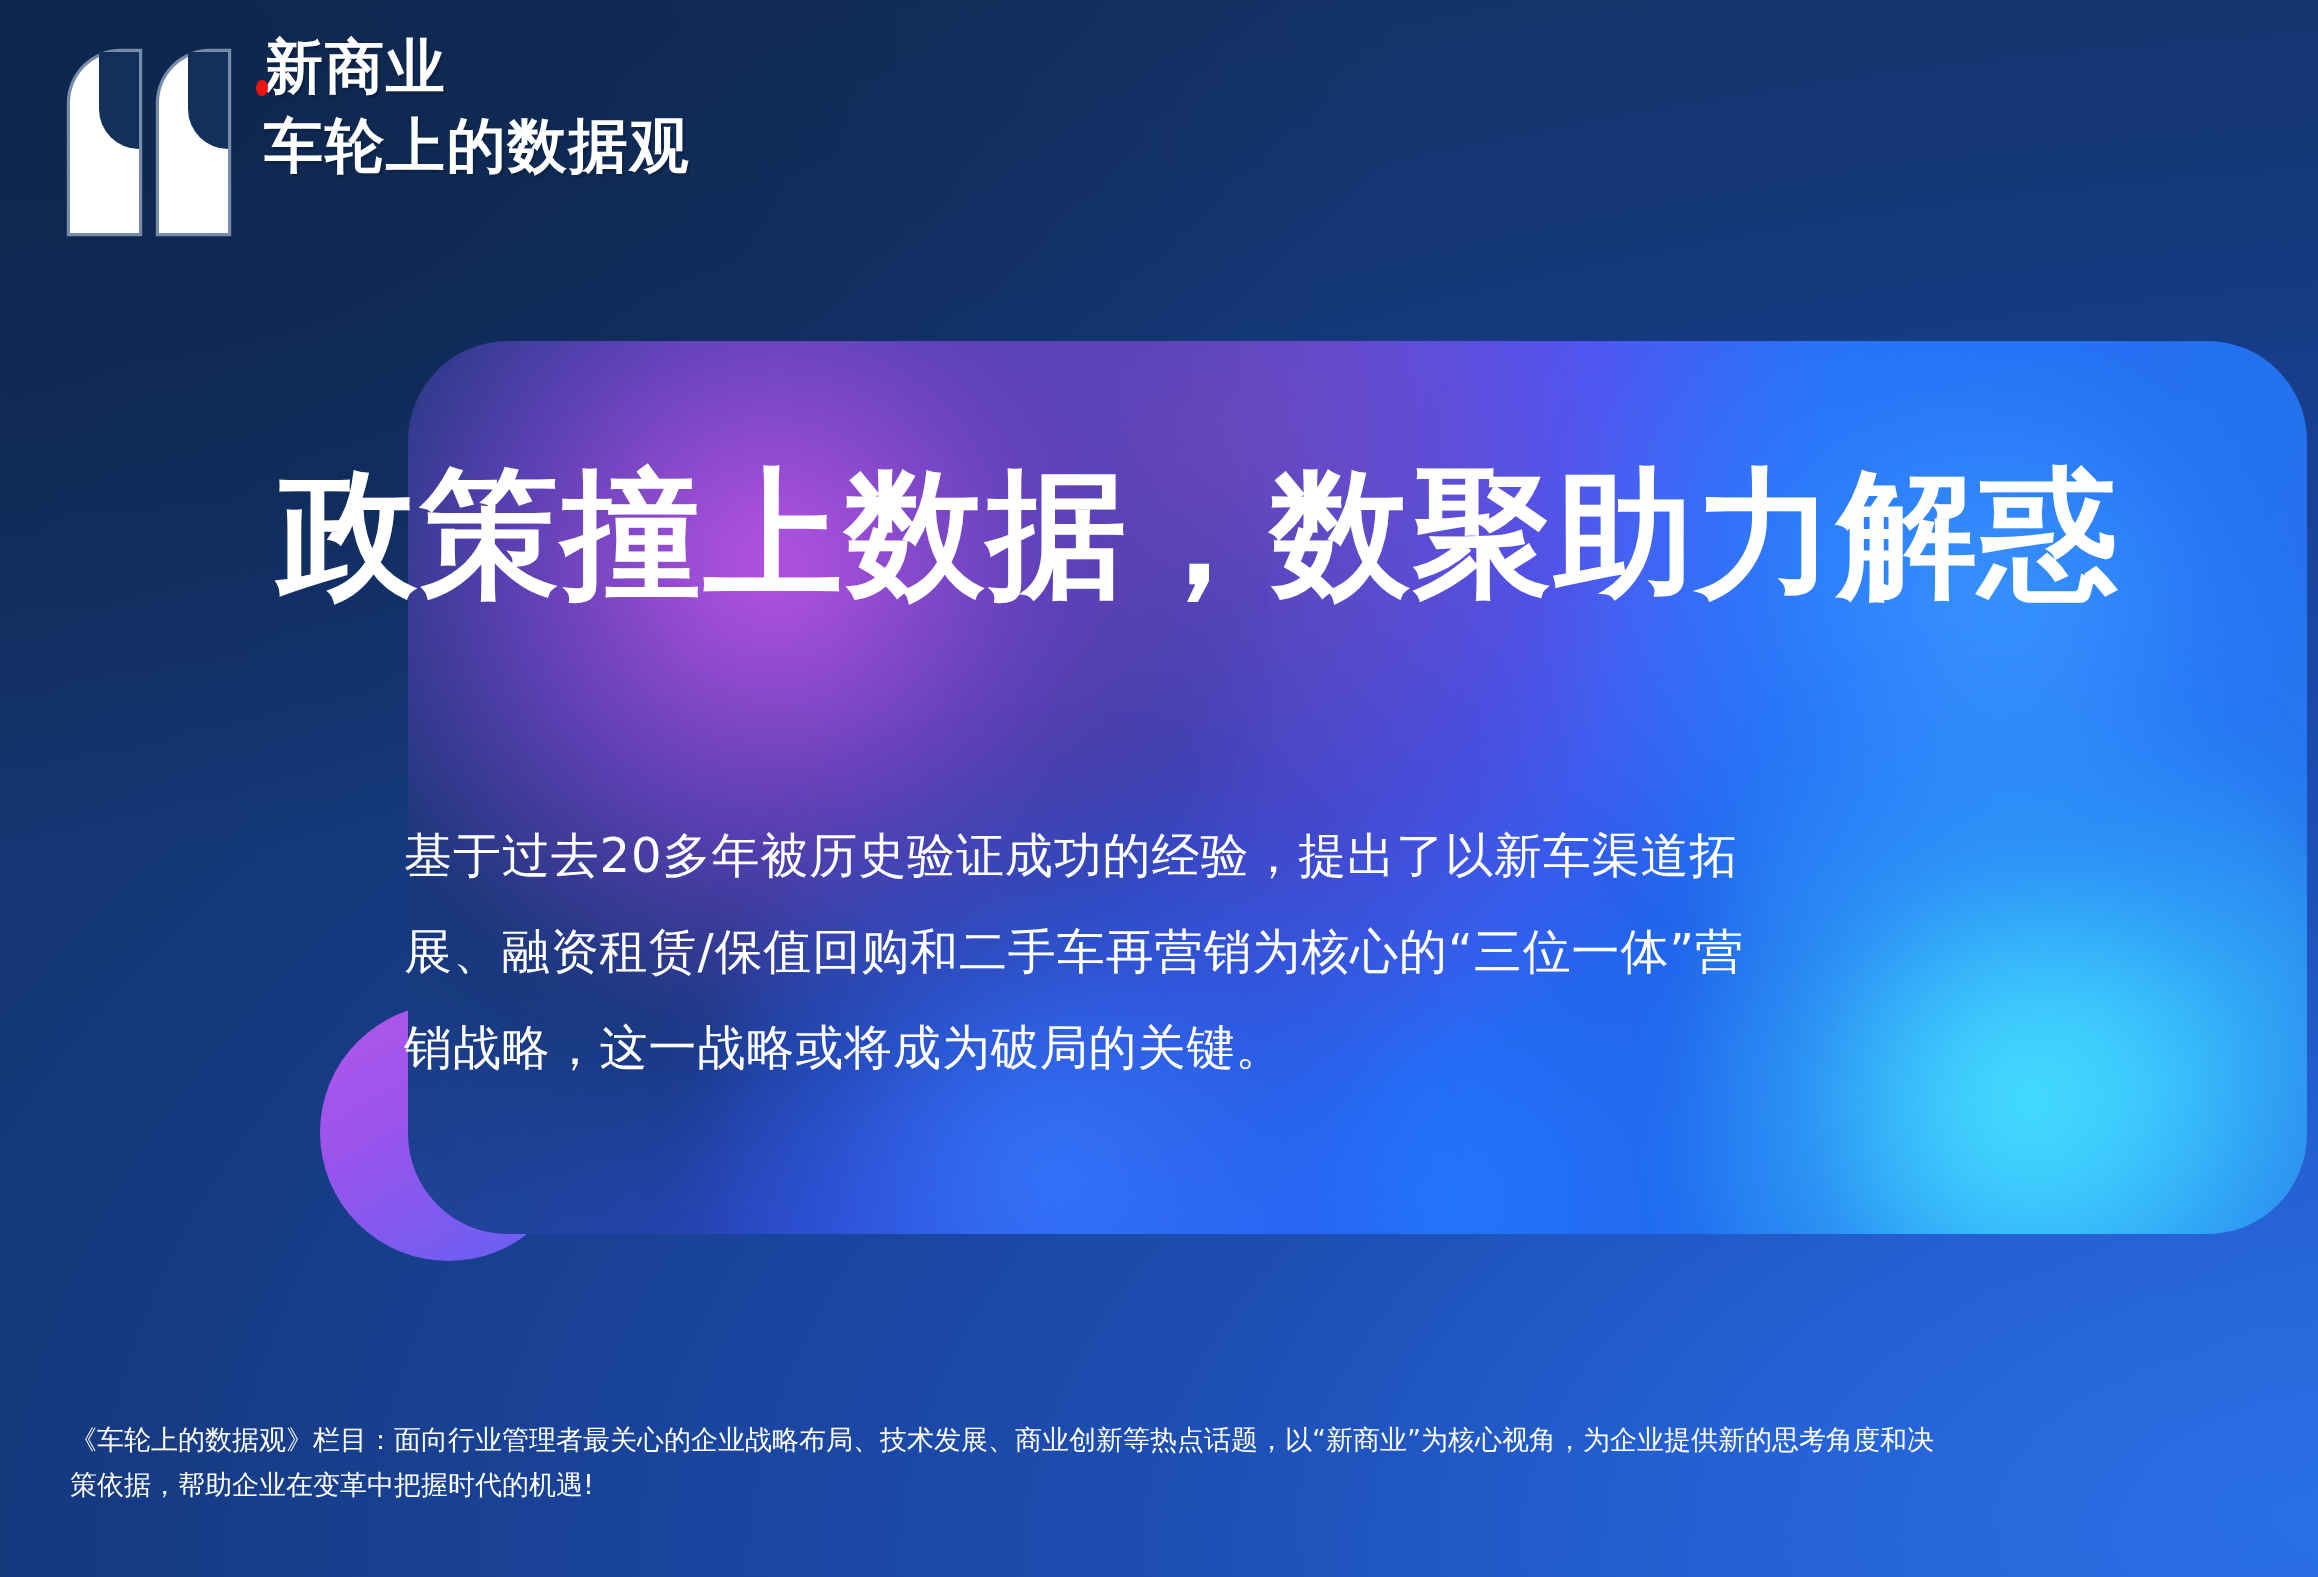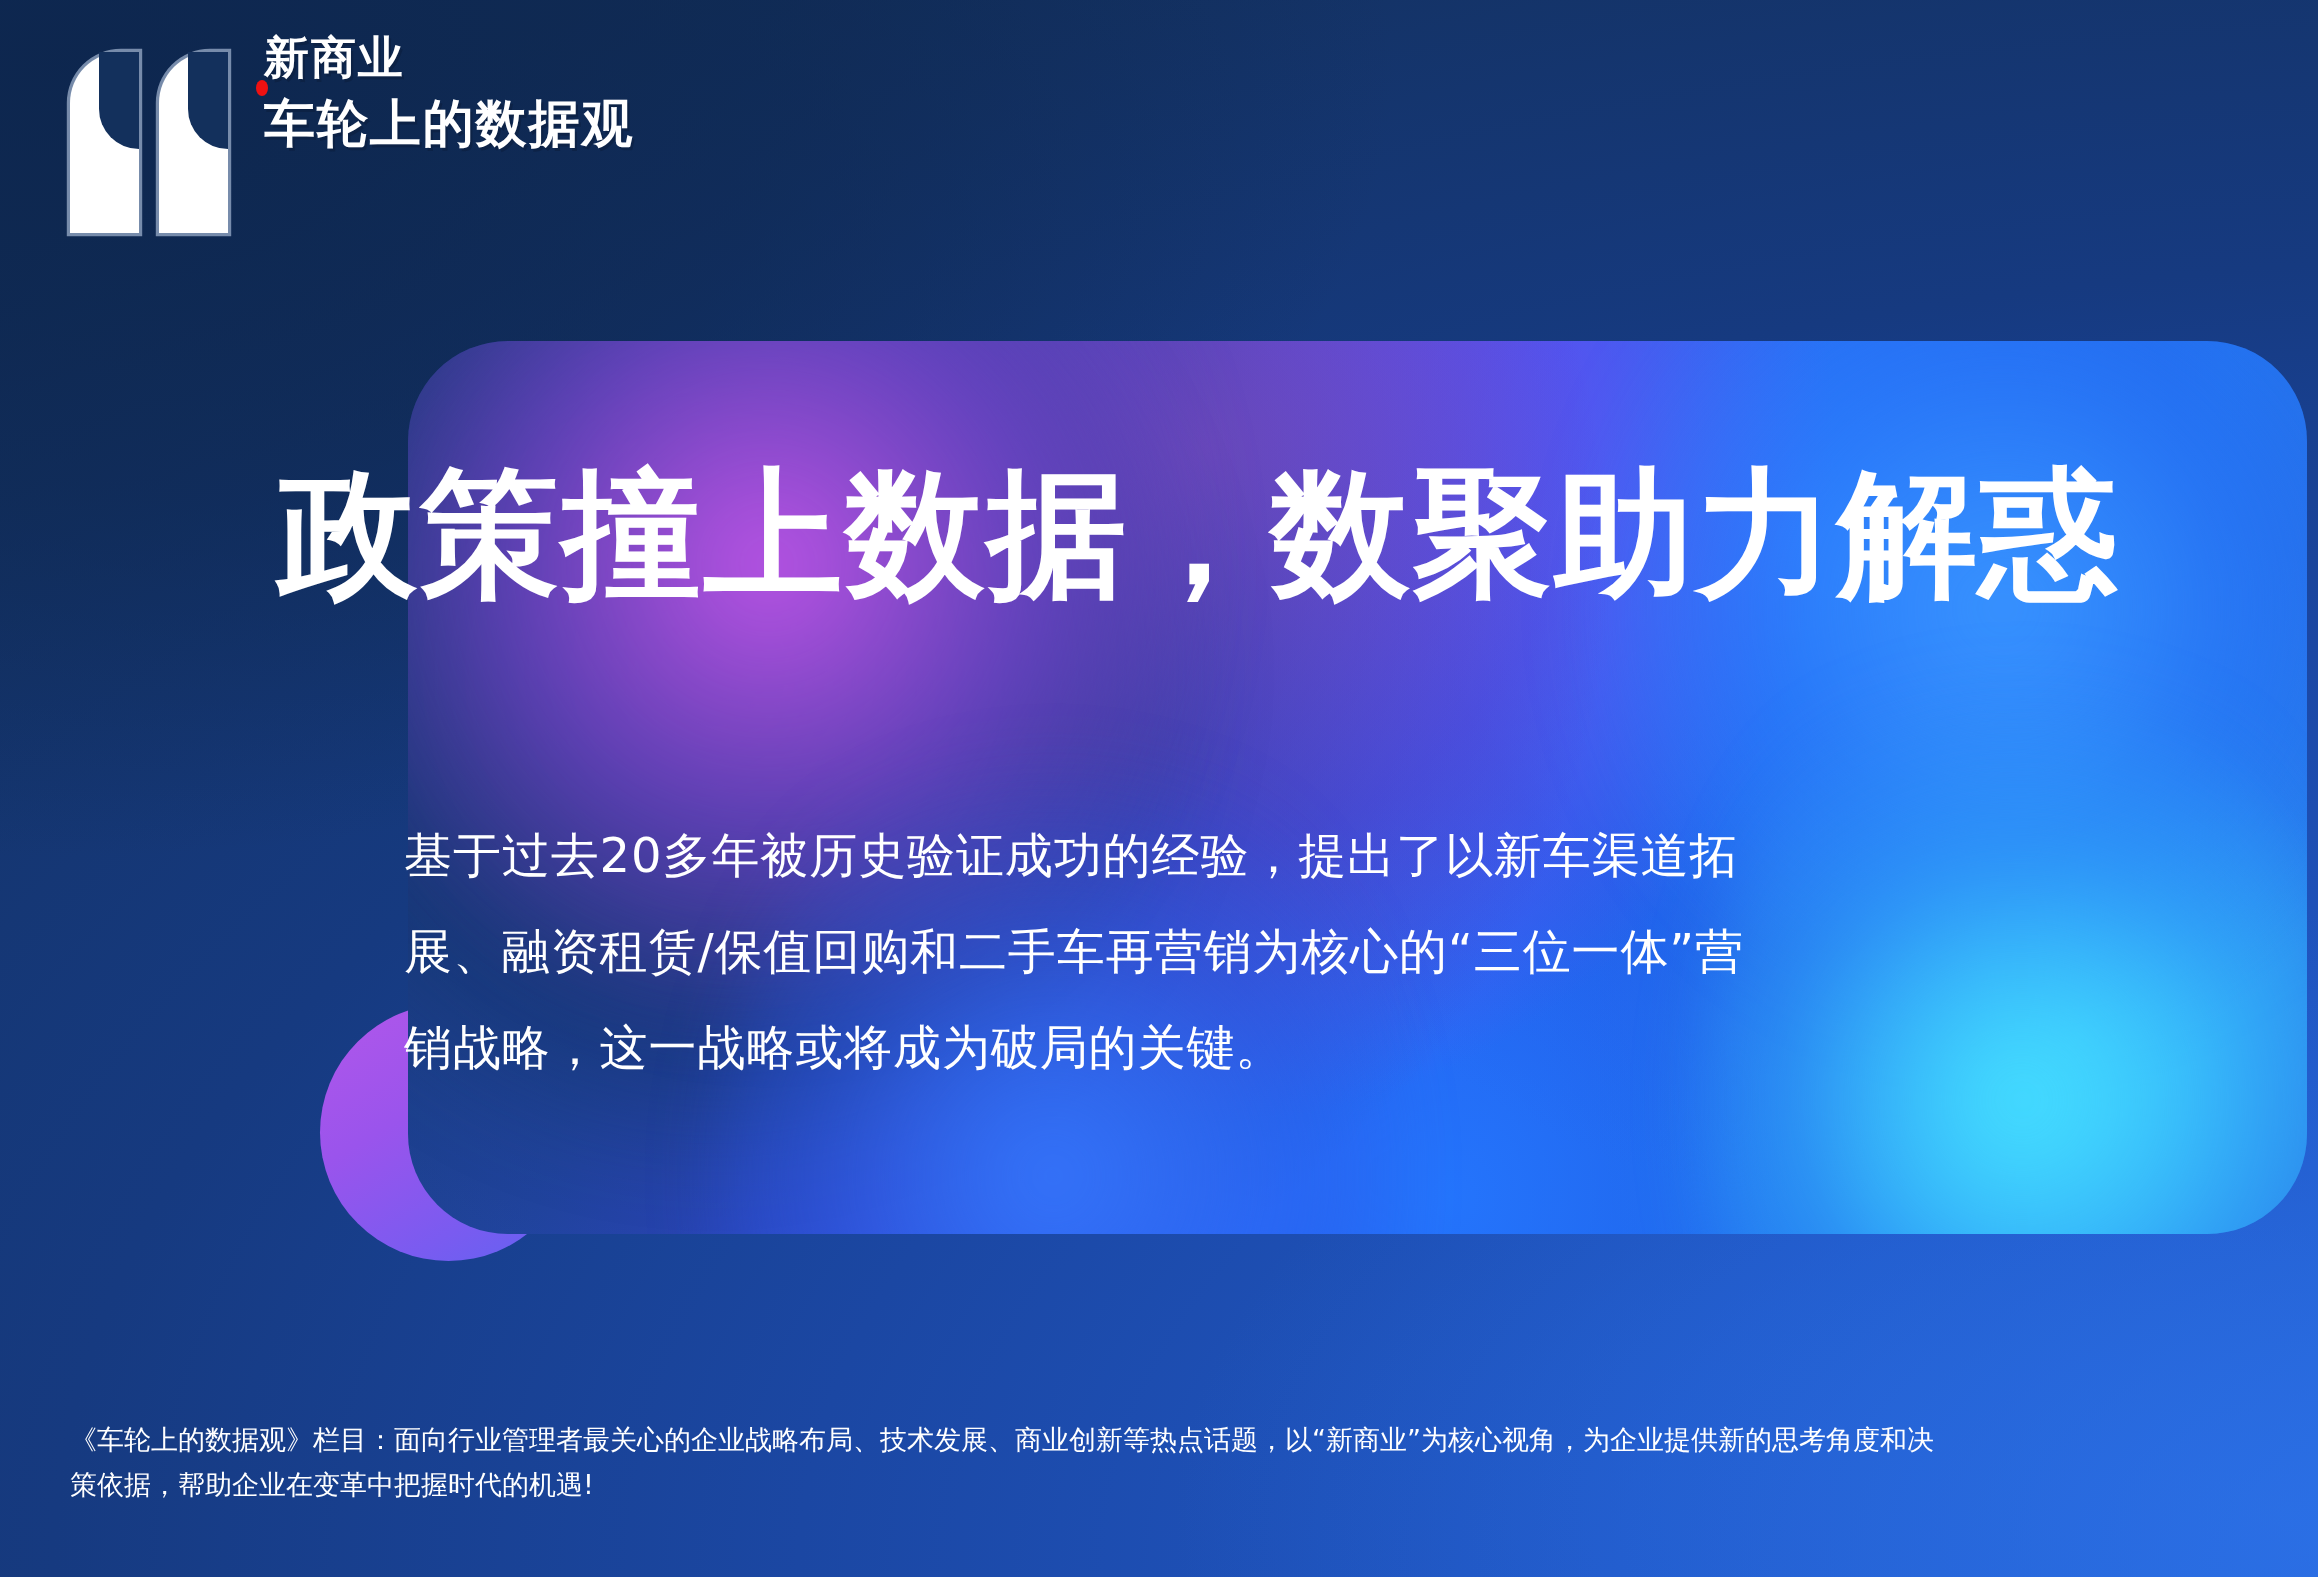--- a/index.html
+++ b/index.html
@@ -47,32 +47,32 @@
     content:""; position:absolute; left:29px; top:0;
     width:40px; height:97px; background:#13305c;
     border-bottom-left-radius:41px;
   }
   #quote-mark .qbar.q1{ left:0; }
   #quote-mark .qbar.q2{ left:89px; }
 
   #brand-lines{ padding-top:2.8px; position:relative; }
   .brand-row{ position:relative; display:block; }
   #brand-top{
-    font-size:45px; font-weight:bold; color:#fff;
+    font-size:59px; font-weight:bold; color:#fff;
     letter-spacing:1.9px; line-height:1.22;
     text-shadow:2.3px 2.8px 0 rgba(10,26,56,.45);
     font-family:"DejaVu Sans","Liberation Sans",sans-serif;
   }
   #brand-dot{
     position:absolute; left:-8.3px; top:52px;
     width:12px; height:16px; border-radius:50%;
     background:#ee1111; z-index:5;
   }
   #brand-bottom{
-    font-size:51px; font-weight:bold; color:#fff;
+    font-size:59px; font-weight:bold; color:#fff;
     letter-spacing:1.9px; line-height:1.22; margin-top:7.4px;
     text-shadow:2.3px 2.8px 0 rgba(10,26,56,.45);
     font-family:"DejaVu Sans","Liberation Sans",sans-serif;
   }
 
   
   #card{
     position:absolute;
     left:408px; top:341px; width:1899px; height:893px;
     border-radius:100px;

